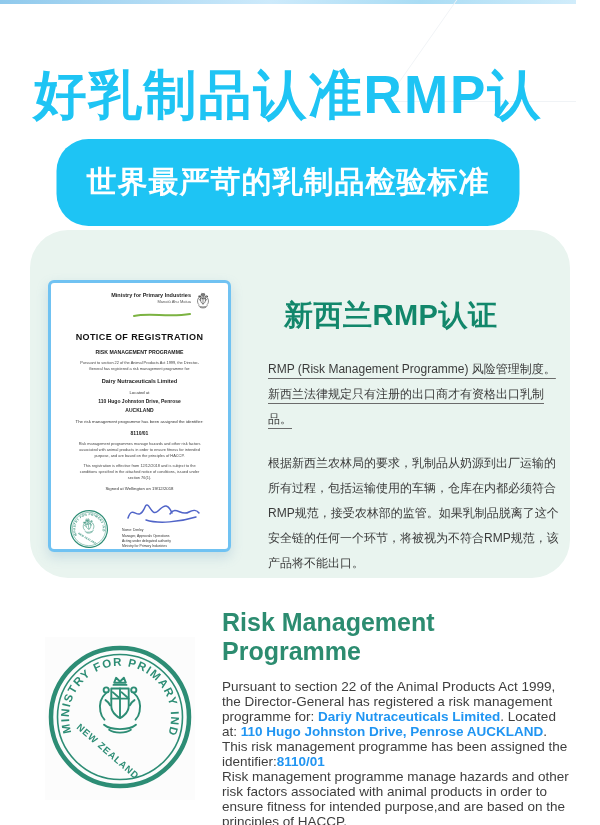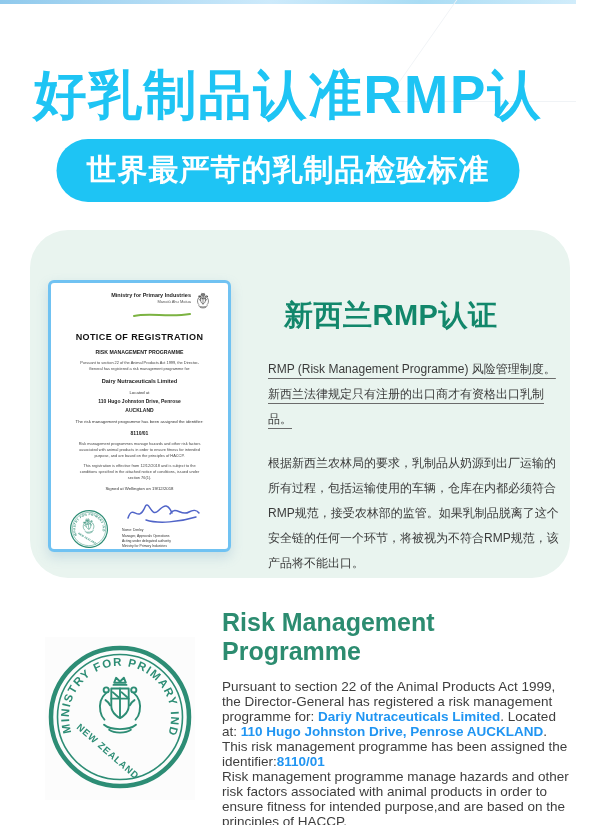--- a/index.html
+++ b/index.html
@@ -6,21 +6,21 @@
   .page{position:relative;width:576px;height:825px;background:#fff;overflow:hidden;
         font-family:"Liberation Sans","DejaVu Sans",sans-serif;}
   .top-strip{position:absolute;left:0;top:0;width:600px;height:4px;
       background:linear-gradient(90deg,#8fc9ec 0%,#cdeafb 45%,#a9dcf4 70%,#d7effc 100%);}
   .deco{position:absolute;left:445px;top:-70px;width:230px;height:170px;
       border:1px solid #f0f3f6;transform:skewX(-35deg);}
   .page-title{position:absolute;left:0;right:0;top:60px;margin:0;text-align:center;
       font-size:53px;font-weight:900;color:var(--cyan,#1ec4f4);letter-spacing:2px;}
   .pill{position:absolute;left:50%;top:139px;transform:translateX(-50%);
       background:var(--cyan,#1ec4f4);color:#fff;font-size:30px;font-weight:bold;
-      padding:11px 30px;border-radius:32px;letter-spacing:1px;white-space:nowrap;}
+      padding:23px 30px;border-radius:32px;letter-spacing:1px;white-space:nowrap;}
   
   .card{position:absolute;left:30px;top:230px;width:540px;height:348px;
       background:var(--mint,#e9f4ef);border-radius:38px;}
   
   .cert{position:absolute;left:18px;top:50px;width:183px;height:272px;box-sizing:border-box;
       background:#fff;border:3px solid var(--certblue,#70c2f2);border-radius:6px;
       box-shadow:0 5px 12px rgba(110,160,195,.28);padding:9px 17px;text-align:center;color:#222;}
   .cert-header{display:flex;justify-content:flex-end;align-items:flex-start;gap:4px;}
   .mpi-block{text-align:right;}
   .mpi-name{font-size:5.5px;font-weight:bold;color:#1c1c1c;}

